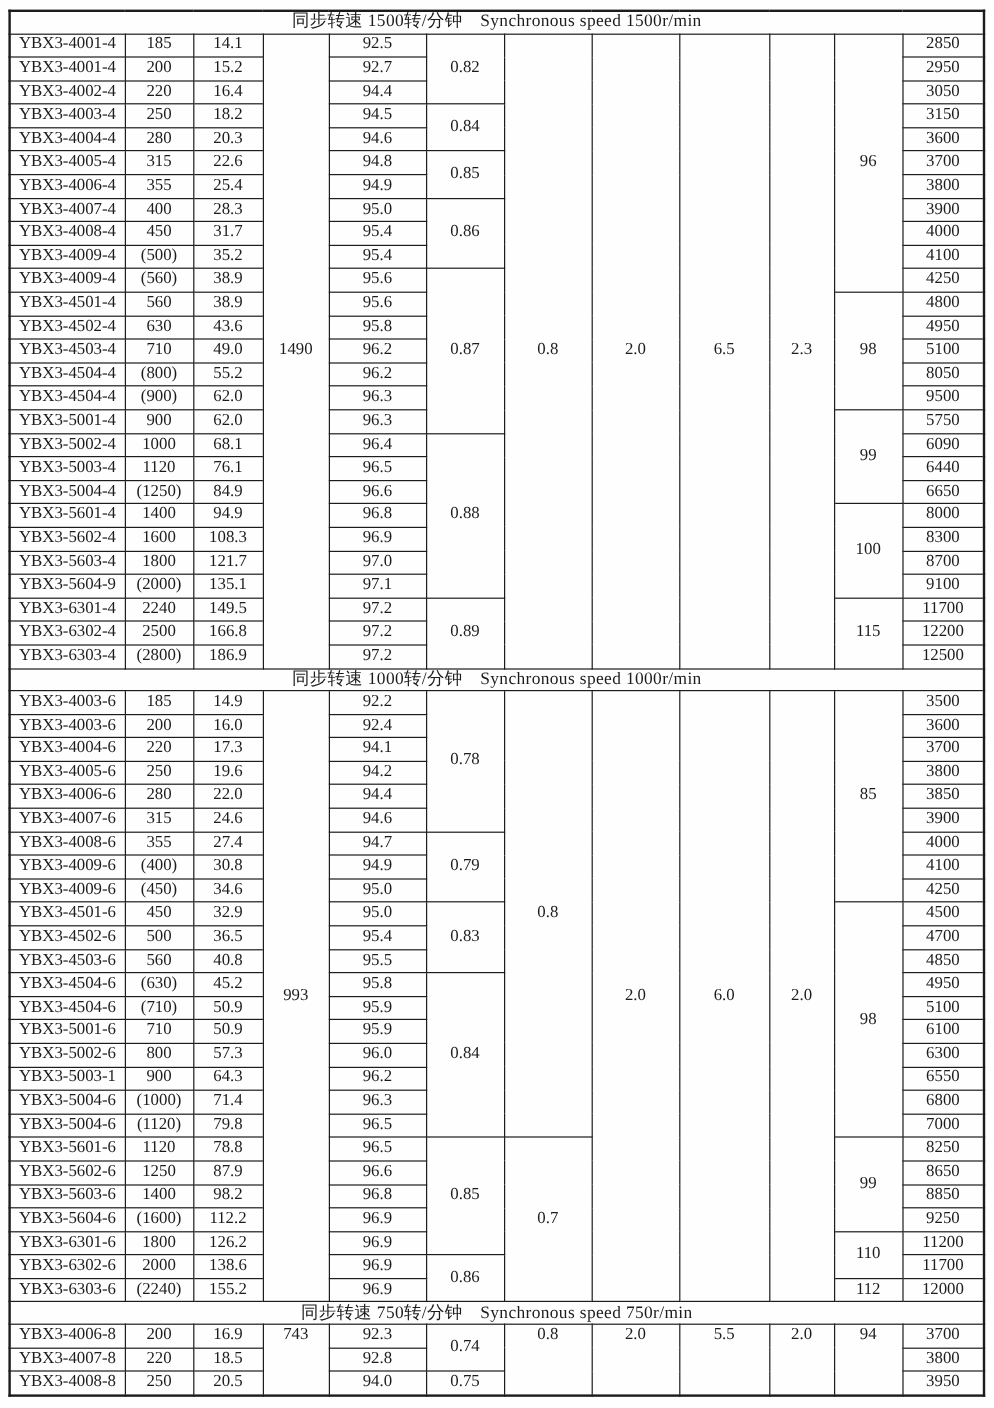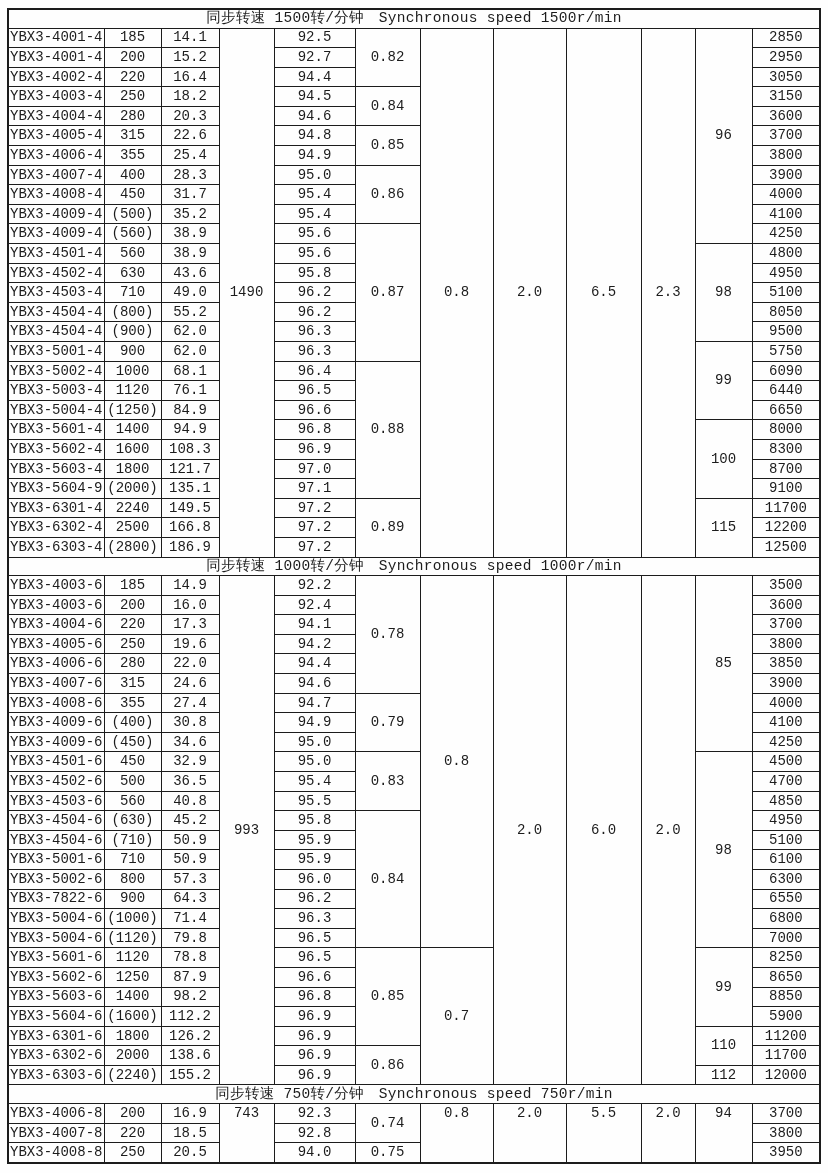--- a/index.html
+++ b/index.html
@@ -15,21 +15,21 @@
     overflow: hidden;
   }
   table.spec {
     position: absolute;
     left: 7px;
     top: 8px;
     width: 812px;
     border-collapse: collapse;
     table-layout: fixed;
     border: 2px solid #1c1c1c;
-    font-family: Liberation Mono, monospace;
+    font-family: Liberation Serif, serif;
     font-size: 14px;
     color: #1c1c1c;
     padding-left: 40px;
   }
   table.spec td {
     border: 1px solid #1c1c1c;
     text-align: center;
     vertical-align: middle;
     height: 18.6px;
     padding: 0;
@@ -396,21 +396,21 @@
           <td>6100</td>
         </tr>
         <tr>
           <td>YBX3-5002-6</td>
           <td>800</td>
           <td>57.3</td>
           <td>96.0</td>
           <td>6300</td>
         </tr>
         <tr>
-          <td>YBX3-7822-6</td>
+          <td>YBX3-5003-1</td>
           <td>900</td>
           <td>64.3</td>
           <td>96.2</td>
           <td>6550</td>
         </tr>
         <tr>
           <td>YBX3-5004-6</td>
           <td>(1000)</td>
           <td>71.4</td>
           <td>96.3</td>
@@ -445,21 +445,21 @@
           <td>1400</td>
           <td>98.2</td>
           <td>96.8</td>
           <td>8850</td>
         </tr>
         <tr>
           <td>YBX3-5604-6</td>
           <td>(1600)</td>
           <td>112.2</td>
           <td>96.9</td>
-          <td>5900</td>
+          <td>9250</td>
         </tr>
         <tr>
           <td>YBX3-6301-6</td>
           <td>1800</td>
           <td>126.2</td>
           <td>96.9</td>
           <td rowspan="2">110</td>
           <td>11200</td>
         </tr>
         <tr>

